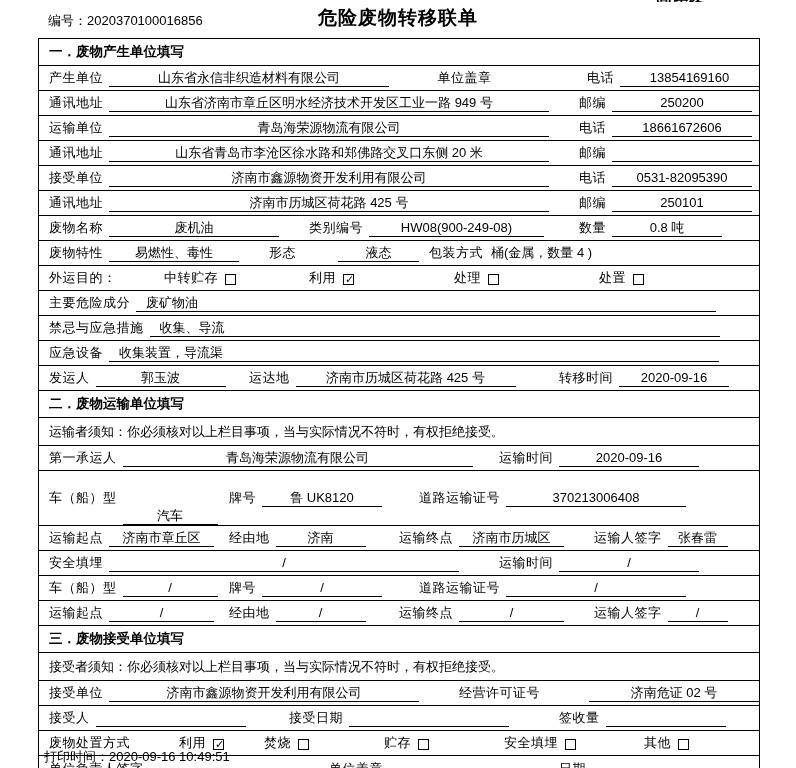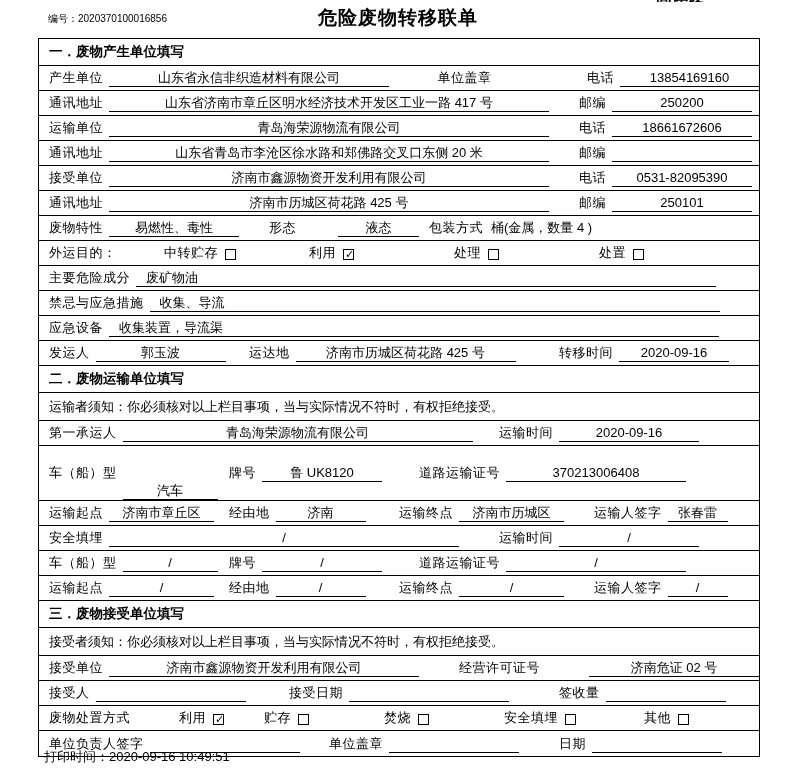--- a/index.html
+++ b/index.html
@@ -24,21 +24,21 @@
   }
   
   .hdr {
     position: relative;
     height: 34px;
   }
   .hdr-no {
     position: absolute;
     left: 48px;
     top: 12px;
-    font-size: 10px;
+    font-size: 13px;
     white-space: nowrap;
   }
   .hdr-title {
     position: absolute;
     left: 0;
     right: 0;
     top: 5px;
     text-align: center;
     font-size: 19px;
     font-weight: bold;
@@ -166,21 +166,21 @@
       </div>
       <div class="cellgrp" style="width:182px;">
         <span class="lbl">电话</span>
         <span class="val" style="width:140px;">13854169160</span>
       </div>
     </div>
 
     <div class="row">
       <div class="cellgrp" style="width:530px;">
         <span class="lbl">通讯地址</span>
-        <span class="val" style="width:440px;">山东省济南市章丘区明水经济技术开发区工业一路 417 号</span>
+        <span class="val" style="width:440px;">山东省济南市章丘区明水经济技术开发区工业一路 949 号</span>
       </div>
       <div class="cellgrp" style="width:190px;">
         <span class="lbl">邮编</span>
         <span class="val" style="width:140px;">250200</span>
       </div>
     </div>
 
     <div class="row">
       <div class="cellgrp" style="width:530px;">
         <span class="lbl">运输单位</span>
@@ -218,20 +218,34 @@
       <div class="cellgrp" style="width:530px;">
         <span class="lbl">通讯地址</span>
         <span class="val" style="width:440px;">济南市历城区荷花路 425 号</span>
       </div>
       <div class="cellgrp" style="width:190px;">
         <span class="lbl">邮编</span>
         <span class="val" style="width:140px;">250101</span>
       </div>
     </div>
 
+    <div class="row">
+      <div class="cellgrp" style="width:260px;">
+        <span class="lbl">废物名称</span>
+        <span class="val" style="width:170px;">废机油</span>
+      </div>
+      <div class="cellgrp" style="width:270px;">
+        <span class="lbl">类别编号</span>
+        <span class="val" style="width:175px;">HW08(900-249-08)</span>
+      </div>
+      <div class="cellgrp" style="width:190px;">
+        <span class="lbl">数量</span>
+        <span class="val" style="width:110px;">0.8 吨</span>
+      </div>
+    </div>
 
     <div class="row">
       <div class="cellgrp" style="width:220px;">
         <span class="lbl">废物特性</span>
         <span class="val" style="width:130px;">易燃性、毒性</span>
       </div>
       <div class="cellgrp" style="width:160px;gap:36px;">
         <span class="lbl">形态</span>
         <span class="val" style="width:100px;">液态</span>
       </div>
@@ -429,25 +443,25 @@
 
     <div class="row">
       <div class="cellgrp" style="width:110px;">
         <span class="lbl">废物处置方式</span>
       </div>
       <div class="cellgrp" style="width:115px;padding-left:30px;">
         <span class="lbl">利用</span>
         <span class="ckbox checked"></span>
       </div>
       <div class="cellgrp" style="width:120px;padding-left:0;">
+        <span class="lbl">焚烧</span>
+        <span class="ckbox"></span>
+      </div>
+      <div class="cellgrp" style="width:120px;padding-left:0;">
         <span class="lbl">贮存</span>
-        <span class="ckbox"></span>
-      </div>
-      <div class="cellgrp" style="width:120px;padding-left:0;">
-        <span class="lbl">焚烧</span>
         <span class="ckbox"></span>
       </div>
       <div class="cellgrp" style="width:140px;padding-left:0;">
         <span class="lbl">安全填埋</span>
         <span class="ckbox"></span>
       </div>
       <div class="cellgrp" style="width:110px;padding-left:0;">
         <span class="lbl">其他</span>
         <span class="ckbox"></span>
       </div>

